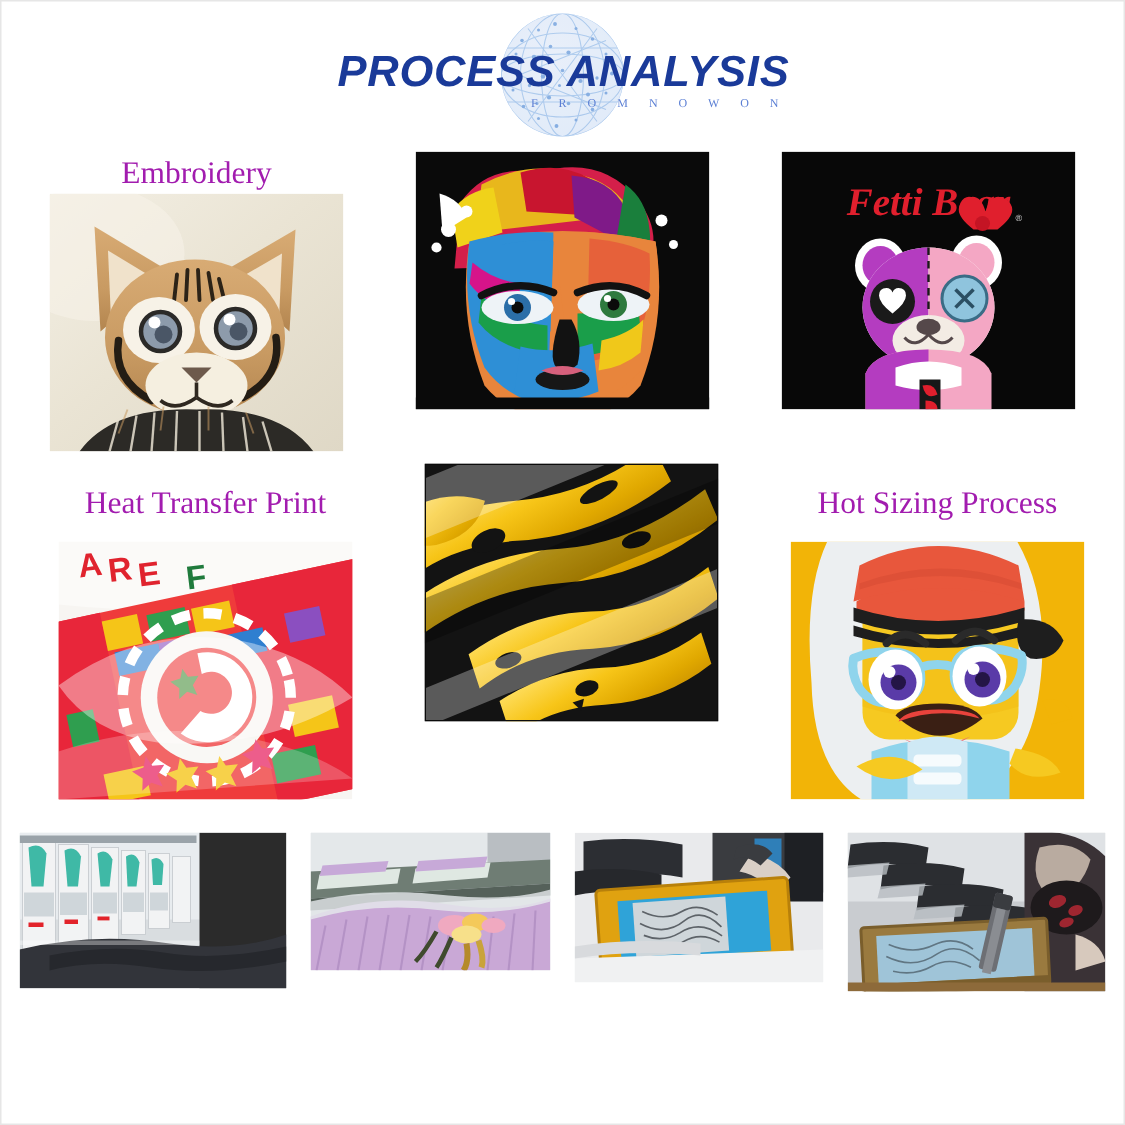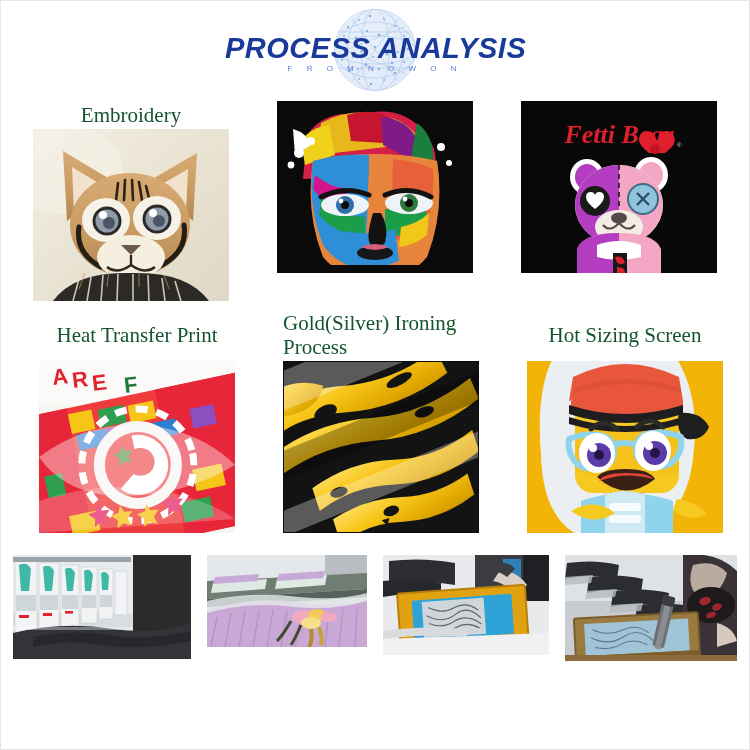--- a/index.html
+++ b/index.html
@@ -29,36 +29,36 @@
     position:absolute;left:0;top:27px;width:300px;
     text-align:center;
     font-family:"Liberation Sans", sans-serif;
     font-weight:bold;font-style:italic;
     font-size:29px;letter-spacing:.5px;
     color:#1a3a99;
     white-space:nowrap;
   }
   .brand-sub{
     position:absolute;left:0;top:59px;width:300px;
-    text-align:center;
-    font-family:Liberation Sans, sans-serif;
+    text-align:right;
+    font-family:Liberation Serif, serif;
     font-size:8px;letter-spacing:6px;
     color:#5b7fd4;
     white-space:nowrap;
   }
 
   
   .grid{position:relative;}
   .row{display:flex;justify-content:center;gap:48px;}
   .cell{width:196px;display:flex;flex-direction:column;align-items:center;}
   .cap{
-    color:#14532d;
+    color:#a21caf;
     font-size:21px;
     line-height:24px;
-    text-align:left;
+    text-align:center;
     height:28px;
     display:flex;align-items:center;justify-content:center;
   }
   .cap.two-line{height:52px;}
   .thumb{
     width:196px;height:172px;
     overflow:hidden;position:relative;
     background:#fff;
   }
   .thumb svg{display:block;width:100%;height:100%;}
@@ -389,21 +389,20 @@
               </g>
 
               <path d="M0 96 q60 -44 130 -28 q40 10 66 36 q-60 36 -130 30 q-44 -6 -66 -38 Z" fill="#ffffff" opacity=".40"></path>
               <path d="M0 140 q70 -24 140 -6 q34 8 56 24 L0 172 Z" fill="#ffffff" opacity=".22"></path>
             </g>
           </svg>
         </div>
       </div>
 
       <div class="cell">
-        <div class="cap two-line">Gold(Silver) Ironing Process</div>
         <div class="thumb">
           <svg viewBox="0 0 196 172" xmlns="http://www.w3.org/2000/svg">
             <defs>
               <linearGradient id="gold" x1="0" y1="0" x2="1" y2="1">
                 <stop offset="0%" stop-color="#ffe066"></stop>
                 <stop offset="40%" stop-color="#f7c518"></stop>
                 <stop offset="75%" stop-color="#e0a800"></stop>
                 <stop offset="100%" stop-color="#c98f00"></stop>
               </linearGradient>
               <clipPath id="gi">
@@ -434,21 +433,21 @@
                 <path d="M0 90 L196 10 L196 40 L0 120 Z" fill="#000000"></path>
                 <path d="M0 150 L196 70 L196 96 L0 176 Z" fill="#ffffff"></path>
               </g>
               <rect width="196" height="172" fill="none" stroke="#0c0c0c" stroke-width="2"></rect>
             </g>
           </svg>
         </div>
       </div>
 
       <div class="cell">
-        <div class="cap two-line">Hot Sizing Screen</div>
+        <div class="cap two-line">Hot Sizing Process</div>
         <div class="thumb">
           <svg viewBox="0 0 196 172" xmlns="http://www.w3.org/2000/svg">
             <rect width="196" height="172" fill="#f2b407"></rect>
 
             <path d="M30 -10 q70 -10 120 8 q24 40 16 100 q-10 80 -90 84 q-60 -8 -62 -88 q-6 -70 16 -104 Z" fill="#eceff1"></path>
 
             <rect x="48" y="36" width="104" height="96" rx="18" fill="#f6c921"></rect>
             <path d="M48 60 q52 14 104 0 l0 50 q-52 16 -104 0 Z" fill="#f2bc13" opacity=".5"></path>
 
             <path d="M44 40 q54 -34 112 0 l0 6 q-56 16 -112 0 Z" fill="#e8573c"></path>

